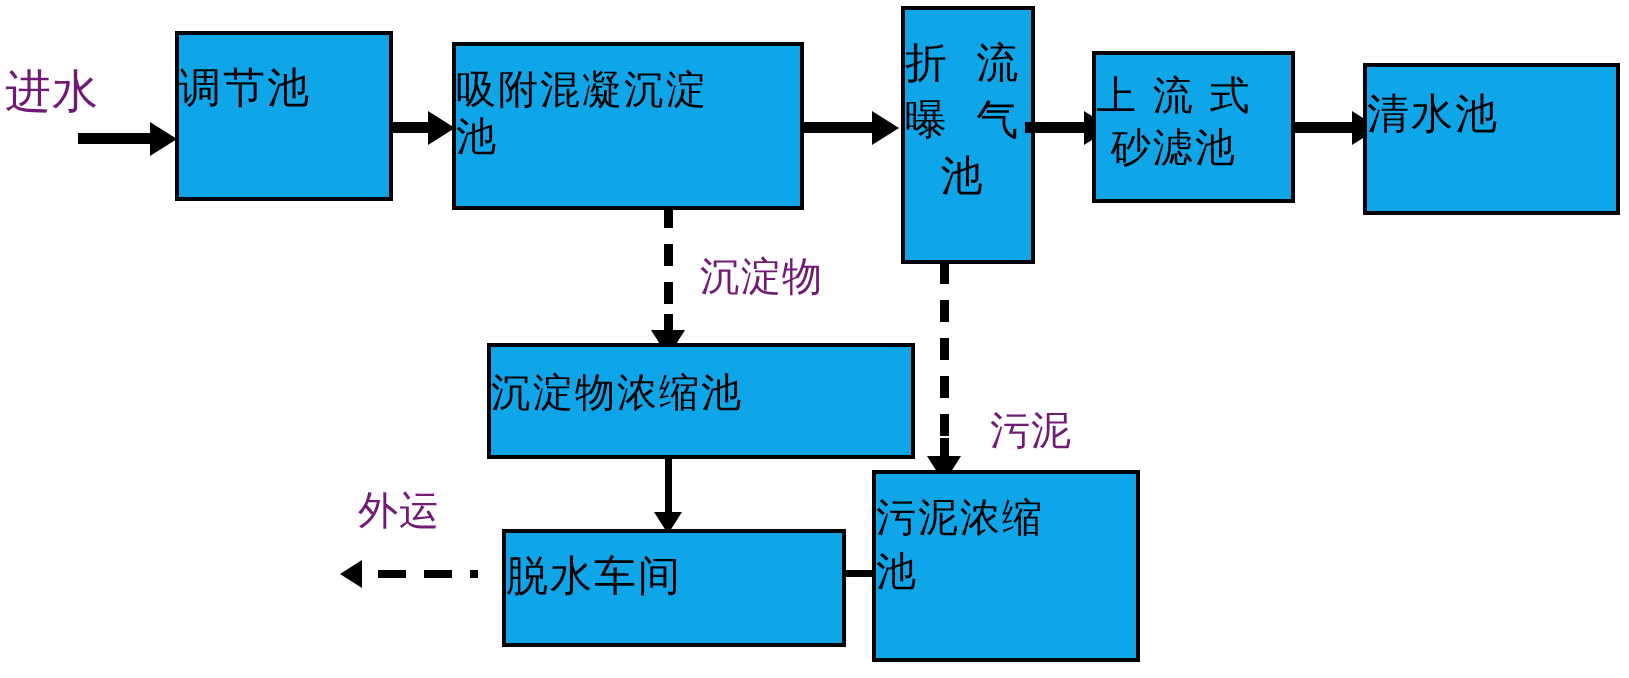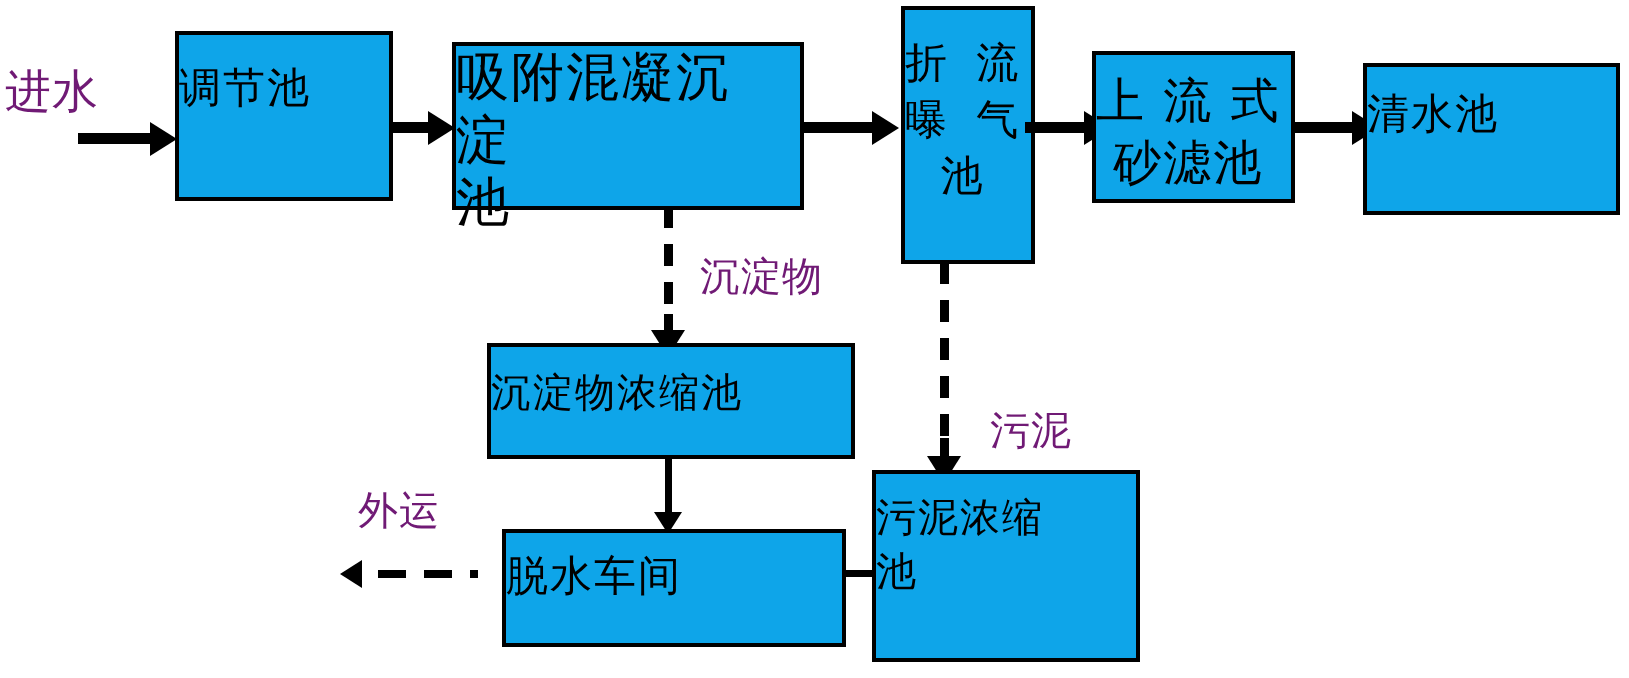--- a/index.html
+++ b/index.html
@@ -113,55 +113,55 @@
   <div class="arrow-r" style="left:150px; top:122px;"></div>
 
   <div class="node" style="left:175px; top:31px; width:218px; height:170px;">
     <span class="label" style="font-size:42px; padding-top:28px;">调节池</span>
   </div>
 
   <div class="conn h-solid" style="left:390px; top:122px; width:42px;"></div>
   <div class="arrow-r" style="left:428px; top:111px;"></div>
 
   <div class="node" style="left:452px; top:42px; width:352px; height:168px;">
-    <span class="label" style="font-size:53px; text-align:left; width:300px;">吸附混凝沉淀
+    <span class="label" style="font-size:40px; padding-top:20px; text-align:left; width:300px;">吸附混凝沉淀
 池</span>
   </div>
 
   <div class="conn h-solid" style="left:802px; top:122px; width:70px;"></div>
   <div class="arrow-r" style="left:872px; top:111px;"></div>
 
   <div class="node" style="left:901px; top:6px; width:134px; height:258px;font-family:Liberation Mono, monospace;">
     <span class="label" style="font-size:42px; padding-top:28px; line-height:1.35;">折 流
 曝 气
 池</span>
   </div>
 
   <div class="conn h-solid" style="left:1025px; top:122px; width:60px;"></div>
   <div class="arrow-r" style="left:1084px; top:111px;"></div>
 
   <div class="node" style="left:1092px; top:51px; width:203px; height:152px;">
-    <span class="label" style="font-size:48px; padding-top:14px; line-height:1.3;">上 流 式
+    <span class="label" style="font-size:40px; padding-top:14px; line-height:1.3;">上 流 式
 砂滤池</span>
   </div>
 
   <div class="conn h-solid" style="left:1293px; top:122px; width:60px;"></div>
   <div class="arrow-r" style="left:1352px; top:111px;"></div>
 
   <div class="node" style="left:1363px; top:63px; width:257px; height:152px;">
     <span class="label" style="font-size:42px; padding-top:22px;">清水池</span>
   </div>
 
   <div class="dashed-v" style="left:664px; top:206px; height:108px;"></div>
   <div class="conn v-solid" style="left:664px; top:314px; height:22px;"></div>
   <div class="arrow-d" style="left:651px; top:330px;"></div>
 
   <div class="free-label" style="left:700px; top:256px; font-size:40px;">沉淀物</div>
 
-  <div class="node" style="left:487px; top:343px; width:368px; height:116px;">
+  <div class="node" style="left:487px; top:343px; width:428px; height:116px;">
     <span class="label" style="font-size:40px; padding-top:22px;">沉淀物浓缩池</span>
   </div>
 
   <div class="conn thin-v" style="left:665px; top:456px; height:60px;"></div>
   <div class="arrow-d-sm" style="left:654px; top:512px;"></div>
 
   <div class="dashed-v" style="left:940px; top:262px; height:176px;"></div>
   <div class="conn v-solid" style="left:940px; top:438px; height:22px;"></div>
   <div class="arrow-d" style="left:927px; top:456px;"></div>
 

